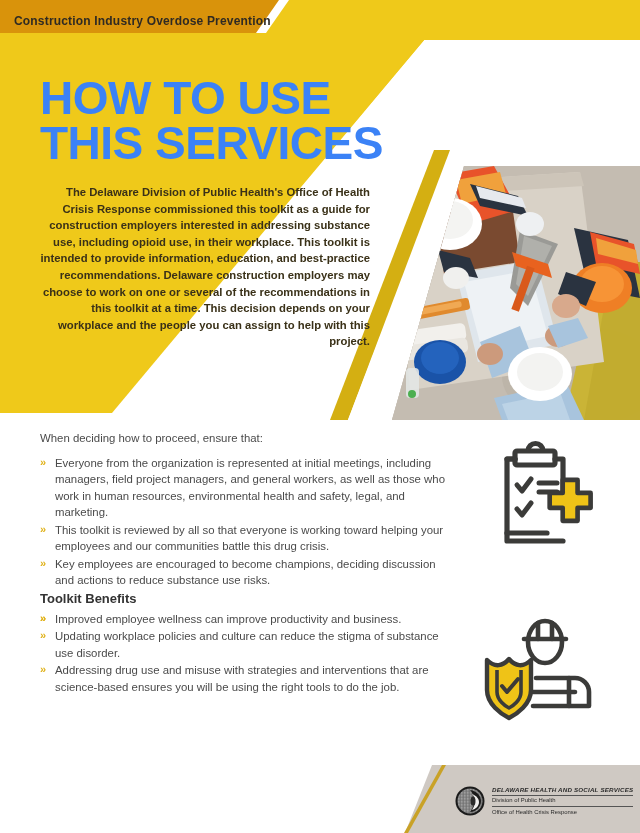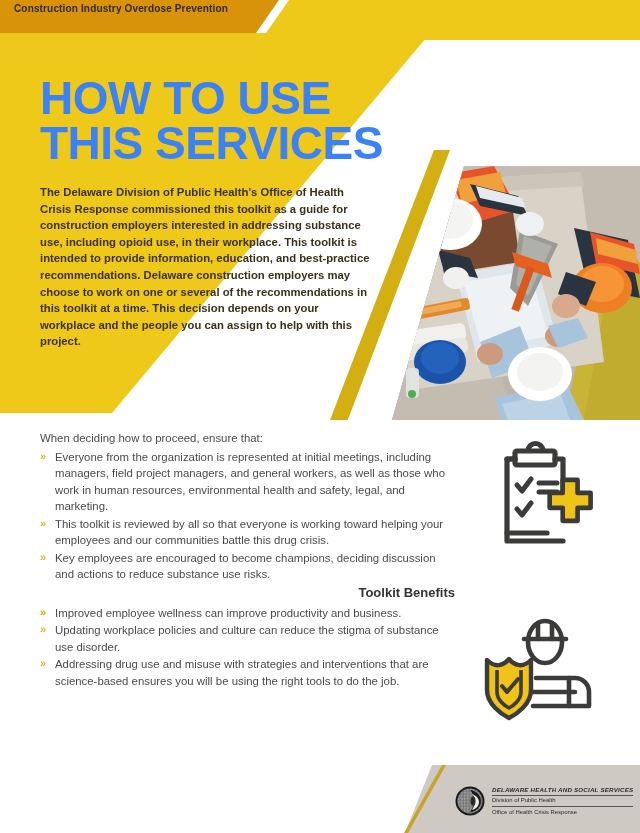--- a/index.html
+++ b/index.html
@@ -24,22 +24,22 @@
     clip-path:polygon(0 0, 285px 0, 258px 33px, 0 33px);
     z-index:3;
   }
   .header-slash{
     position:absolute;left:256px;top:0;width:40px;height:33px;
     background:#ffffff;
     clip-path:polygon(23px 0, 33px 0, 10px 33px, 0 33px);
     z-index:4;
   }
   .header-title{
-    position:absolute;left:14px;top:3px;
-    font-size:10px;font-weight:bold;letter-spacing:.015em;
+    position:absolute;left:14px;top:14px;
+    font-size:12px;font-weight:bold;letter-spacing:.015em;
     color:#2f2a23;z-index:6;white-space:nowrap;
   }
   .hero-tri{
     position:absolute;left:0;top:33px;width:640px;height:380px;
     background:#EFC91A;
     clip-path:polygon(0 0, 430px 0, 110px 380px, 0 380px);
     z-index:1;
   }
   .hero-gold-stripe{
     position:absolute;left:330px;top:150px;width:140px;height:270px;
@@ -66,39 +66,39 @@
 
   
   .hero-title{
     position:absolute;left:40px;top:76px;z-index:8;
     color:#3b82f6;font-weight:bold;
     font-size:46px;line-height:0.97;letter-spacing:-0.5px;
   }
   .hero-title .l2{display:block;}
   .hero-body{
     position:absolute;left:40px;top:184px;width:330px;z-index:8;
-    color:#3a3118;font-weight:bold;font-size:11.3px;line-height:1.47;
+    color:#3a3118;font-weight:bold;font-size:11.3px;line-height:1.47;text-align:right;
   }
 
   
   .mid{
     position:absolute;left:40px;top:430px;width:415px;z-index:6;
     color:#4a4a4a;font-size:11.4px;line-height:1.45;
   }
-  .lead{margin:0 0 2px 0;color:#4a4a4a;}
+  .lead{margin:0 0 8px 0;color:#4a4a4a;}
   ul.bul{list-style:none;margin:0;padding:0;}
   ul.bul li{
     position:relative;padding-left:15px;margin:0 0 1px 0;
     color:#4a4a4a;
   }
   ul.bul li .chev{
     position:absolute;left:0;top:0;color:#E0B21A;font-size:11px;font-weight:bold;
   }
   .sect-title{
-    margin:0 0 2px 0;font-size:13px;font-weight:bold;color:#333333;text-align:right;
+    margin:0 0 2px 0;font-size:13px;font-weight:bold;color:#333333;
   }
 
   
   .icon-clipboard{position:absolute;left:485px;top:437px;z-index:6;}
   .icon-worker{position:absolute;left:483px;top:614px;z-index:6;}
 
   
   .footer{
     position:absolute;left:0;top:765px;width:640px;height:68px;z-index:5;
     background:#CFC9C3;

